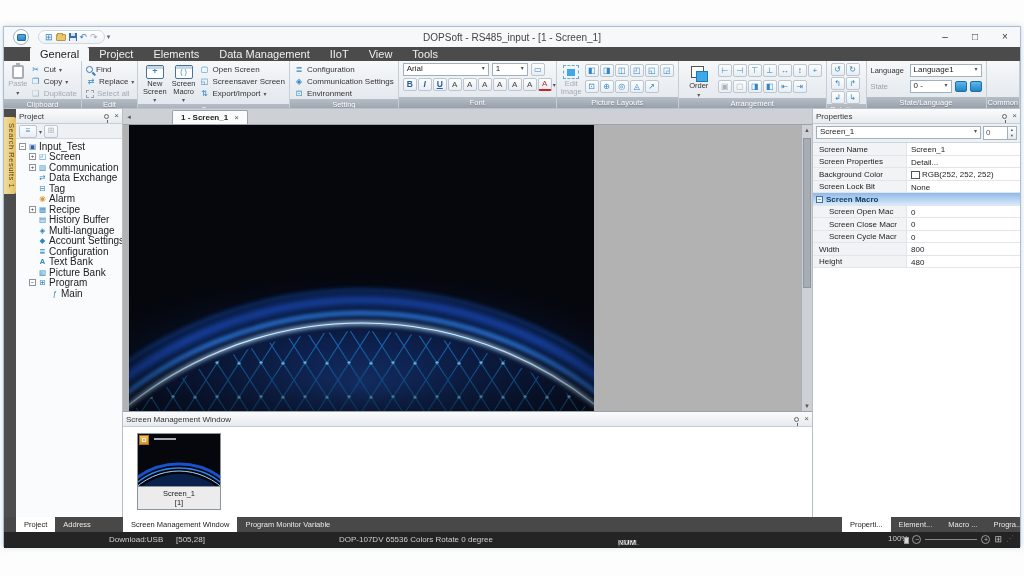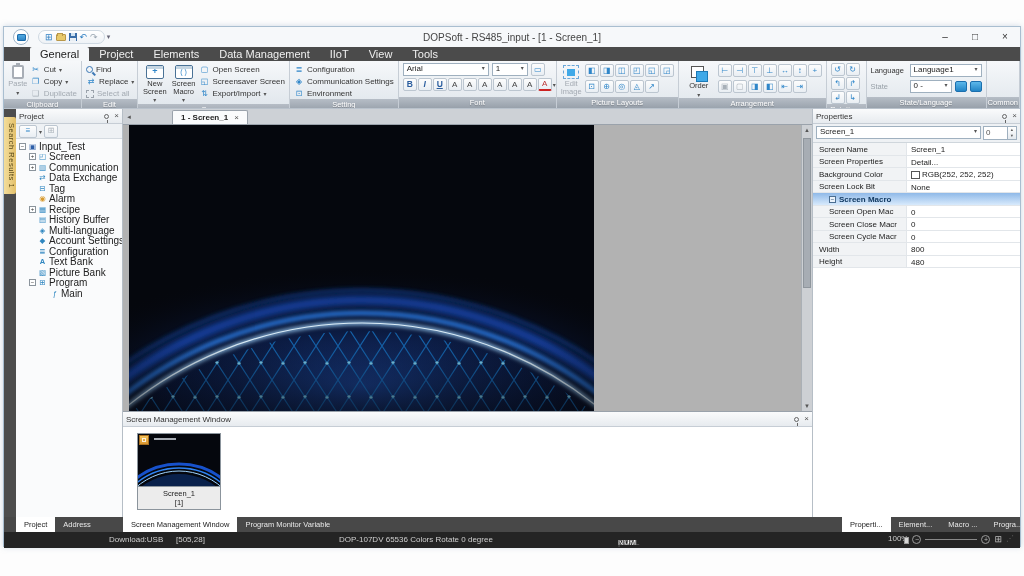--- a/index.html
+++ b/index.html
@@ -121,21 +121,21 @@
   .psel { flex:1; }
   .pspin { width:34px; display:flex; }
   .pspin .num { flex:1; background:#fff; border:1px solid #9fb0bf; font-size:8px; color:#555; padding:0 2px; line-height:12px; }
   .pspin .arrows { width:9px; display:flex; flex-direction:column; font-size:4.5px; color:#555; line-height:6px; text-align:center; border:1px solid #9fb0bf; border-left:none; background:linear-gradient(#fff,#e4e9ee); }
   .pgrid { background:#fff; }
   .prow { display:flex; height:12.5px; border-bottom:1px solid #e2e6ea; font-size:8px; }
   .prow .pl { width:94px; background:#f1f3f5; border-right:1px solid #e2e6ea; color:#222; padding:1.5px 2px 0 6px; white-space:nowrap; overflow:hidden; }
   .prow .pv { flex:1; color:#222; padding:1.5px 2px 0 4px; white-space:nowrap; overflow:hidden; display:flex; align-items:center; gap:2px; }
   .prow.indent .pl { padding-left:16px; }
   .prow.group { background:linear-gradient(#8fb9e8,#d8eafc); }
-  .prow.group .pl { width:auto; background:transparent; border:none; color:#123a62; font-weight:bold; display:flex; gap:3px; align-items:center; padding-left:16px; }
+  .prow.group .pl { width:auto; background:transparent; border:none; color:#123a62; font-weight:bold; display:flex; gap:3px; align-items:center; padding-left:3px; }
   .gexp { width:7px; height:7px; border:1px solid #4b6e91; background:#eaf2fa; font-size:6px; line-height:5px; text-align:center; color:#123a62; font-weight:normal; }
   .swatch { width:9px; height:8px; border:1px solid #555; background:#fff; flex:none; }
   .pfill { flex:1; background:#fff; }
 
   
   .btabs { height:15px; background:#484848; position:relative; }
   .btabs .zone { position:absolute; top:0; display:flex; height:15px; }
   .btab { font-size:7.5px; color:#e8e8e8; padding:0 8px; line-height:15px; white-space:nowrap; }
   .btab.active { background:#fff; color:#222; }
 

